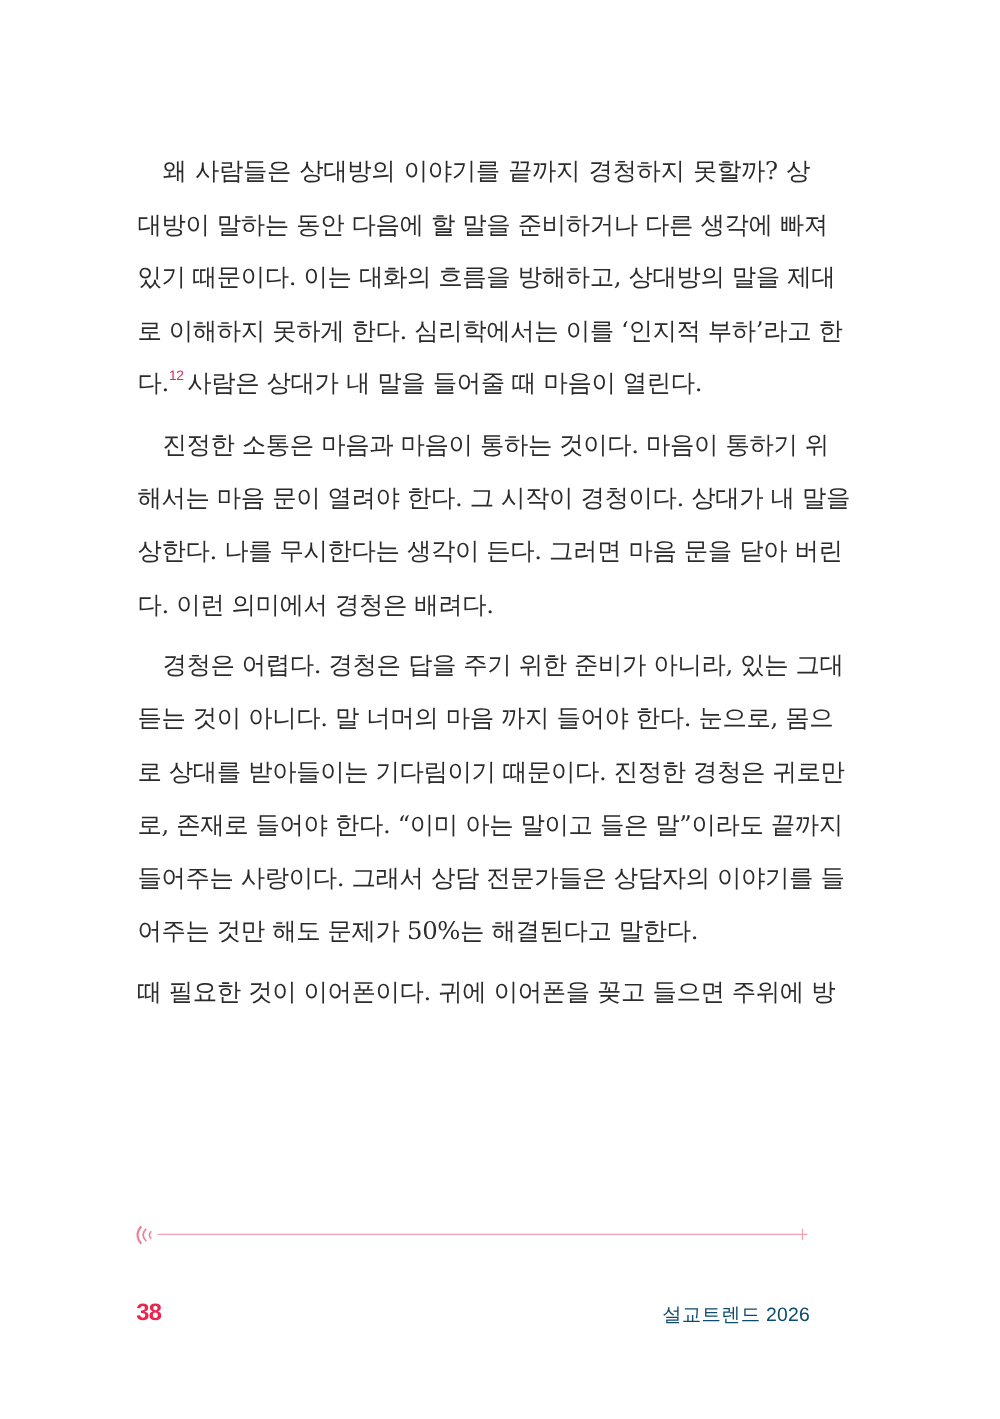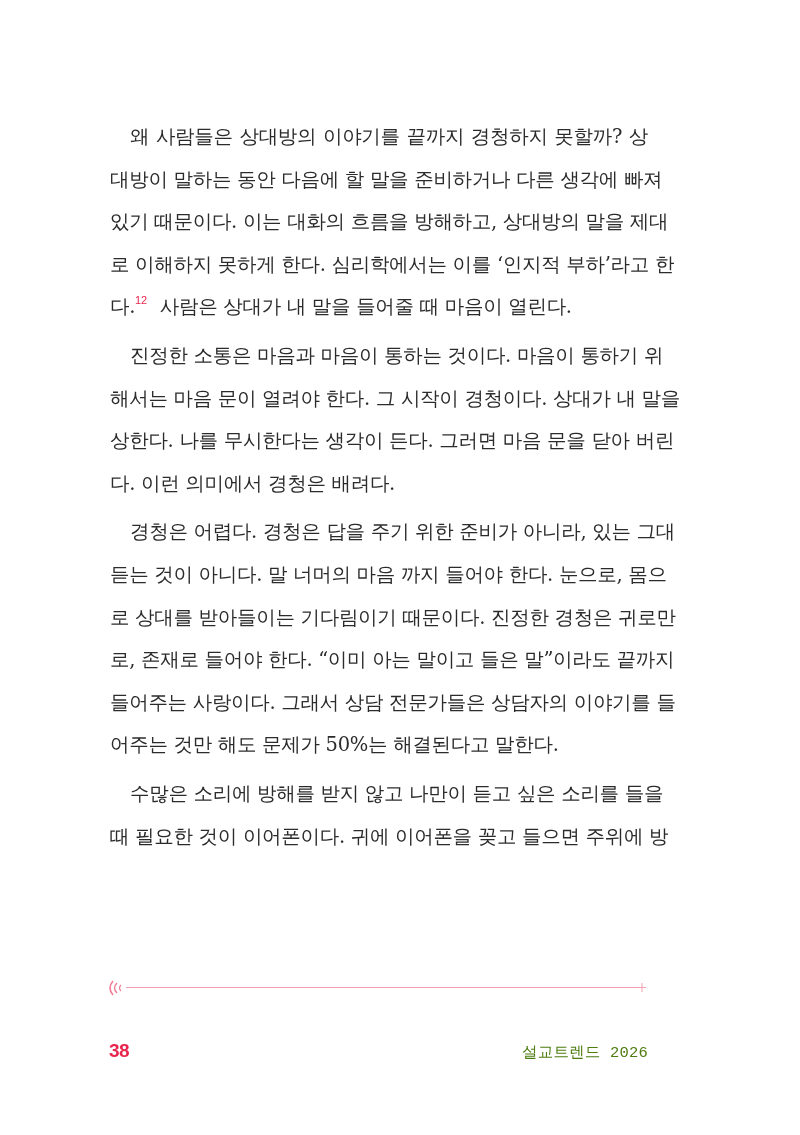--- a/index.html
+++ b/index.html
@@ -38,21 +38,21 @@
     }
     .para-gap {
       height: 6px;
     }
     sup.footnote-ref {
       color: #e8264e;
       font-size: 11px;
       font-family: "Liberation Sans", sans-serif;
       vertical-align: 9px;
       line-height: 0;
-      margin-right: 13px;
+      margin-right: 3px;
     }
     .footer-rule {
       position: absolute;
       left: 108px;
       top: 978px;
       width: 544px;
       height: 20px;
     }
     .footer-rule svg {
       display: block;
@@ -65,23 +65,23 @@
       font-size: 19px;
       font-weight: bold;
       color: #e8264e;
       letter-spacing: -0.5px;
       text-align: center;
     }
     .running-title {
       position: absolute;
       right: 152px;
       top: 1042px;
-      font-family: Liberation Mono, monospace;
+      font-family: Liberation Sans, sans-serif;
       font-size: 15.5px;
-      color: #4d7c0f;
+      color: #0c4a6e;
       letter-spacing: 0.2px;
     }
   </style>
 </head>
 <body>
 
 <div class="page-body">
 
   <div class="paragraph">
     <div class="line indent">왜 사람들은 상대방의 이야기를 끝까지 경청하지 못할까? 상</div>
@@ -104,21 +104,20 @@
     <div class="line indent">경청은 어렵다. 경청은 답을 주기 위한 준비가 아니라, 있는 그대</div>
     <div class="line">듣는 것이 아니다. 말 너머의 마음 까지 들어야 한다. 눈으로, 몸으</div>
     <div class="line">로 상대를 받아들이는 기다림이기 때문이다. 진정한 경청은 귀로만</div>
     <div class="line">로, 존재로 들어야 한다. “이미 아는 말이고 들은 말”이라도 끝까지</div>
     <div class="line">들어주는 사랑이다. 그래서 상담 전문가들은 상담자의 이야기를 들</div>
     <div class="line last">어주는 것만 해도 문제가 50%는 해결된다고 말한다.</div>
   </div>
   <div class="para-gap"></div>
 
   <div class="paragraph">
-    <div class="line indent">수많은 소리에 방해를 받지 않고 나만이 듣고 싶은 소리를 들을</div>
     <div class="line">때 필요한 것이 이어폰이다. 귀에 이어폰을 꽂고 들으면 주위에 방</div>
   </div>
 </div>
 
 <div class="footer-rule">
   <svg width="544" height="20" viewBox="0 0 544 20">
     <path d="M5 3 Q-1 10 5 17" stroke="#ee7f96" stroke-width="1.6" fill="none"></path>
     <path d="M9 5 Q4 10 9 15" stroke="#ee7f96" stroke-width="1.4" fill="none"></path>
     <path d="M13 7 Q10 10 13 13" stroke="#ee7f96" stroke-width="1.2" fill="none"></path>
     <line x1="18" y1="9.5" x2="538" y2="9.5" stroke="#f2a2b2" stroke-width="1"></line>

